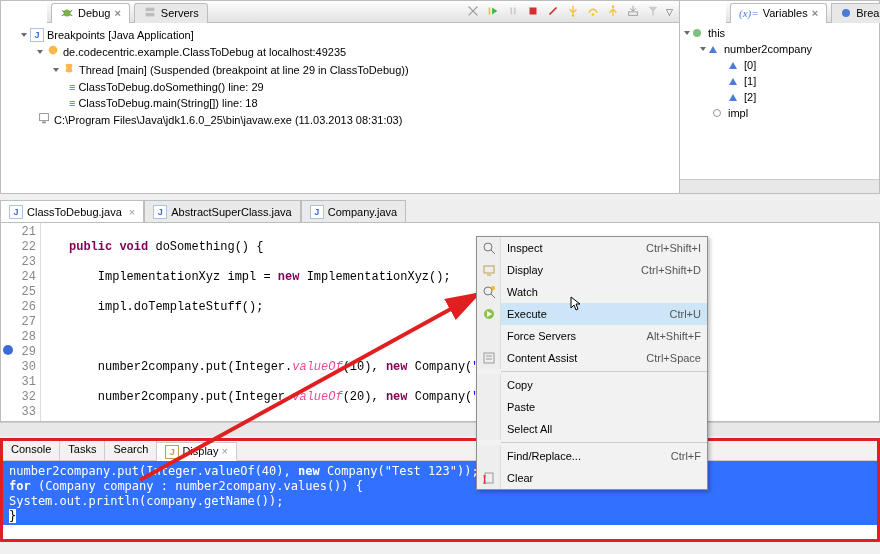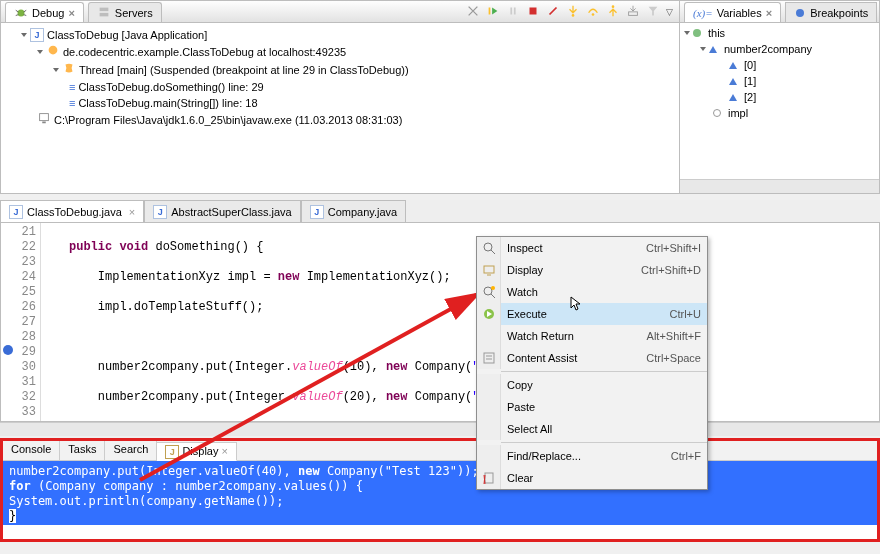--- a/index.html
+++ b/index.html
@@ -1,19 +1,19 @@
 <!DOCTYPE html>
 <html><head>
 <meta charset="utf-8">
 <style>
   * { box-sizing: border-box; margin: 0; padding: 0; }
   body { font-family: "Segoe UI", Tahoma, sans-serif; font-size: 11px; background: #f0f0f0; width: 880px; height: 554px; overflow: hidden; position: relative; }
   .top-row { display: flex; height: 194px; }
   .debug-panel { flex: 1; border: 1px solid #bdbdbd; background: #fff; display: flex; flex-direction: column; }
-  .tabset { display: flex; height: 22px; background: linear-gradient(#fefefe,#e2e2e2); border-bottom: 1px solid #bdbdbd; position: relative; }
+  .tabset { display: flex; align-items: center; height: 22px; background: linear-gradient(#fefefe,#e2e2e2); border-bottom: 1px solid #bdbdbd; position: relative; margin-left: 46px; }
   .tab { display: flex; align-items: center; gap: 4px; padding: 2px 8px; height: 20px; background: #fff; border: 1px solid #bdbdbd; border-bottom: none; border-radius: 3px 3px 0 0; margin-left: 4px; position: relative; top: 1px; }
   .tab.inactive { background: #e8e8e8; }
   .tab .close { color: #888; font-weight: bold; cursor: pointer; }
   .toolbar-right { margin-left: auto; display: flex; gap: 6px; padding-right: 6px; align-items: center; }
   .ico { width: 14px; height: 14px; display: inline-block; }
   .tree { padding: 4px 4px; font-size: 11px; line-height: 16px; overflow: auto; flex: 1; }
   .tree-row { white-space: nowrap; display: flex; align-items: center; gap: 3px; }
   .indent1 { padding-left: 16px; } .indent2 { padding-left: 32px; } .indent3 { padding-left: 48px; } .indent4 { padding-left: 64px; }
   .tri { display:inline-block; width:0; height:0; border-left:4px solid #6b6b6b; border-top:3px solid transparent; border-bottom:3px solid transparent; transform: rotate(90deg) translateY(-1px); margin-right:2px;}
   .vars-panel { width: 200px; border: 1px solid #bdbdbd; border-left: none; background: #fff; display: flex; flex-direction: column; }
@@ -118,21 +118,21 @@
         <span><svg class="ico" viewBox="0 0 16 16">
               <path d="M3 3 L13 3 L9 8 L9 13 L7 13 L7 8 Z" fill="#ccc"></path>
             </svg></span>
         <span style="font-size:9px;color:#555;">▽</span>
       </div>
     </div>
     <div class="tree">
       <div class="tree-row indent1">
           <span class="tri"></span>
           <span class="jicon">J</span>
-          <span>ClassToDebug [Java Application]</span>
+          <span>Breakpoints [Java Application]</span>
         </div>
       <div class="tree-row indent2">
           <span class="tri"></span>
           <span><svg class="ico" viewBox="0 0 16 16">
               <circle cx="8" cy="8" r="5" fill="#ffb74d"></circle>
             </svg></span>
           <span>de.codecentric.example.ClassToDebug at localhost:49235</span>
         </div>
       <div class="tree-row indent3">
           <span class="tri"></span>
@@ -319,21 +319,21 @@
         <svg width="14" height="14">
           <circle cx="7" cy="7" r="5" fill="#8bc34a"></circle>
           <path d="M5 4 L10 7 L5 10 Z" fill="#fff"></path>
         </svg>
       </div>
       <div class="cm-label">Execute</div>
       <div class="cm-kb">Ctrl+U</div>
     </div>
     <div class="cm-row">
       <div class="cm-iconcol"></div>
-      <div class="cm-label">Watch Return</div>
+      <div class="cm-label">Force Servers</div>
       <div class="cm-kb">Alt+Shift+F</div>
     </div>
     <div class="cm-row">
       <div class="cm-iconcol">
         <svg width="14" height="14">
           <rect x="2" y="2" width="10" height="10" fill="none" stroke="#999"></rect>
           <line x1="4" y1="5" x2="10" y2="5" stroke="#999"></line>
           <line x1="4" y1="8" x2="10" y2="8" stroke="#999"></line>
         </svg>
       </div>

